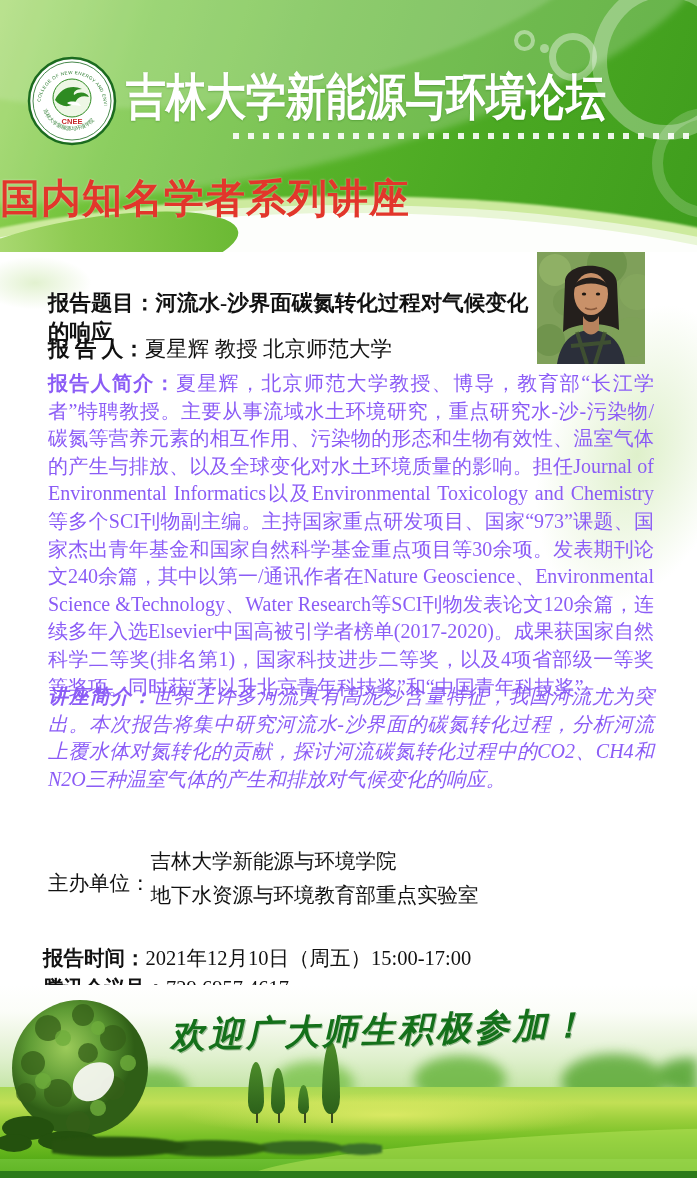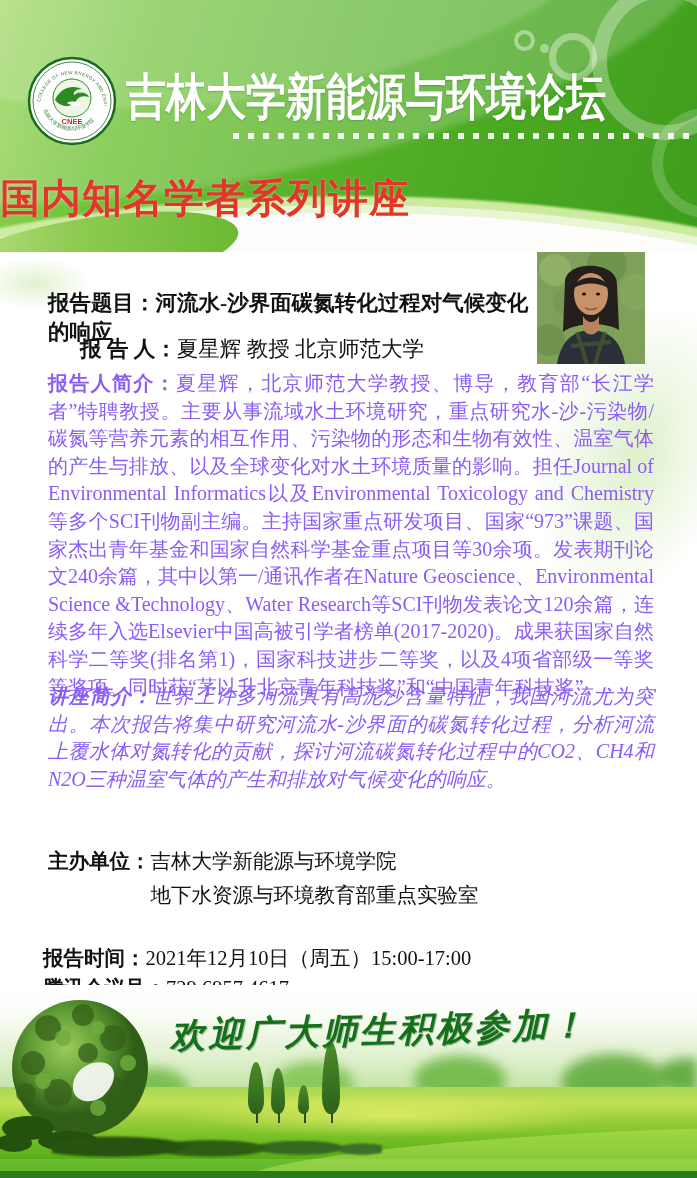--- a/index.html
+++ b/index.html
@@ -39,29 +39,29 @@
                text-shadow:0 0 2px rgba(255,255,255,.55);}
   .logo{position:absolute;left:27px;top:56px;width:90px;height:90px;}
   
   .tintR{position:absolute;right:-70px;top:240px;width:260px;height:430px;
          background:radial-gradient(closest-side,rgba(190,225,150,.50),rgba(190,225,150,0) 72%);
          transform:rotate(18deg);}
   .tintL{position:absolute;left:-40px;top:248px;width:150px;height:70px;
          background:radial-gradient(closest-side,rgba(190,225,150,.45),rgba(190,225,150,0) 75%);}
   .lineTitle{position:absolute;left:48px;top:288px;width:488px;font-size:21.5px;font-weight:700;}
   .lineSpeaker{position:absolute;left:48px;top:334px;width:488px;font-size:21.5px;}
-  .lineSpeaker b{font-weight:700;margin-left:32px;}
+  .lineSpeaker b{font-weight:700;}
   .photo{position:absolute;left:537px;top:252px;width:108px;height:112px;}
   .bio,.lecture{position:absolute;left:48px;width:606px;font-size:20px;line-height:27.6px;
                 text-align:justify;color:#8b5cf6;}
   .bio{top:370px;}
   .lecture{top:683px;font-style:italic;}
   .bio b,.lecture b{font-weight:700;}
   .orgBlock{position:absolute;left:48px;top:845px;width:620px;display:flex;font-size:20.5px;line-height:33.5px;}
-  .orgBlock .lbl{font-weight:700;white-space:nowrap;}
+  .orgBlock .lbl{font-weight:400;white-space:nowrap;margin-top:22px;}
   .orgBlock .orgs{margin:0;padding:0;list-style:none;}
   .metaLine{position:absolute;left:43px;font-size:20.5px;line-height:30px;}
   .metaLine b{font-weight:700;}
   .timeLine{top:943px;}
   .meetLine{top:973px;}
   
   .footer{position:absolute;left:0;top:985px;width:697px;height:193px;overflow:hidden;
           background:linear-gradient(180deg,#ffffff 0%,#fbfdf8 14%,#eef6e3 26%,#dff0cd 38%,#c8e6ac 52%,#a7d97c 66%,#85cc4e 78%,#6cbe31 90%,#5db322 100%);}
   .treeline{position:absolute;left:0;top:42px;width:697px;height:88px;filter:blur(6px);opacity:.8;
     background:

